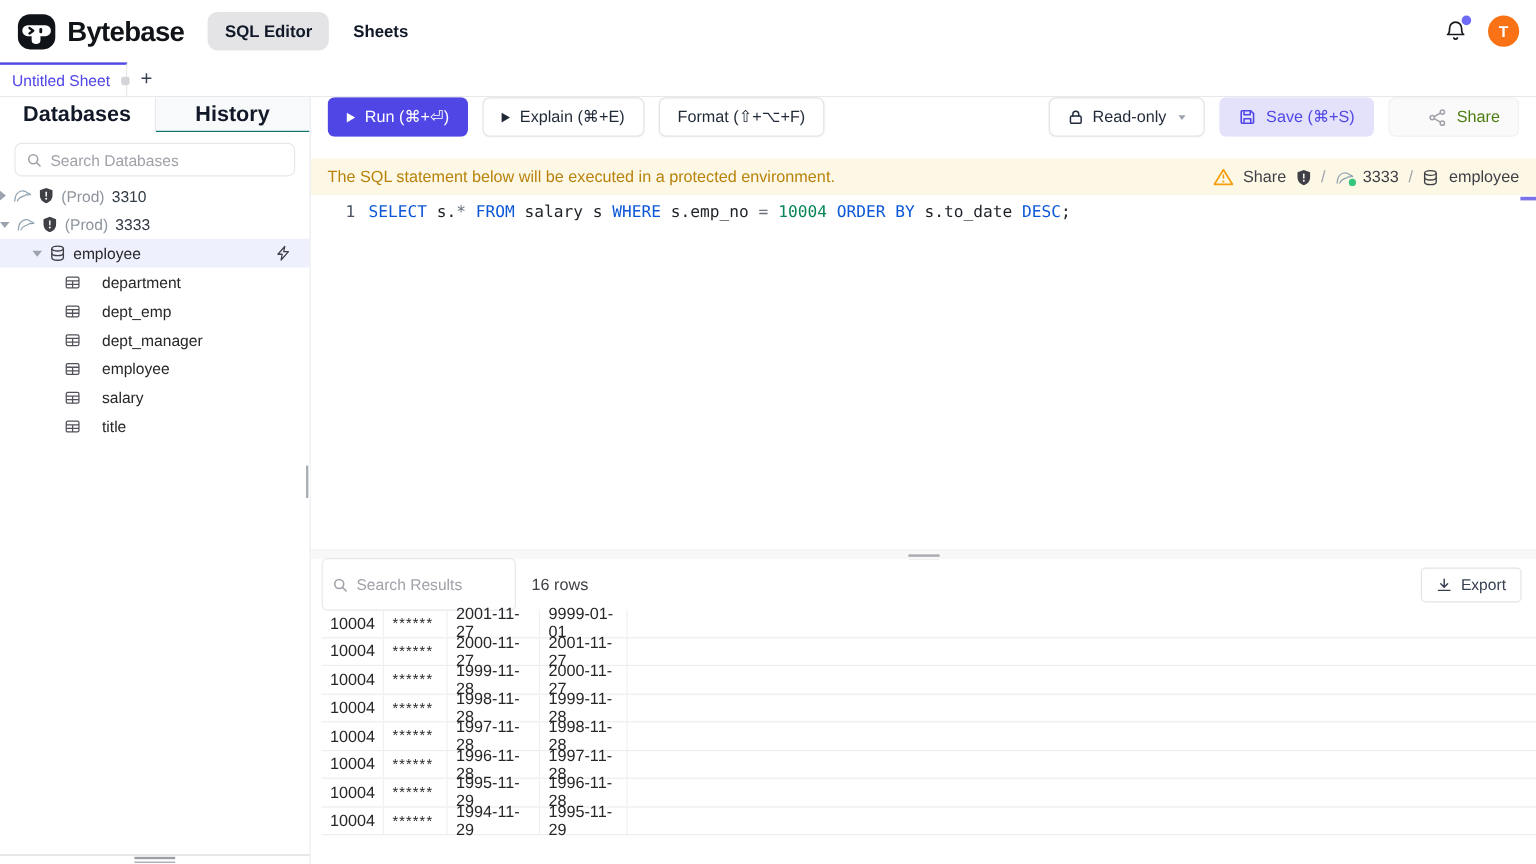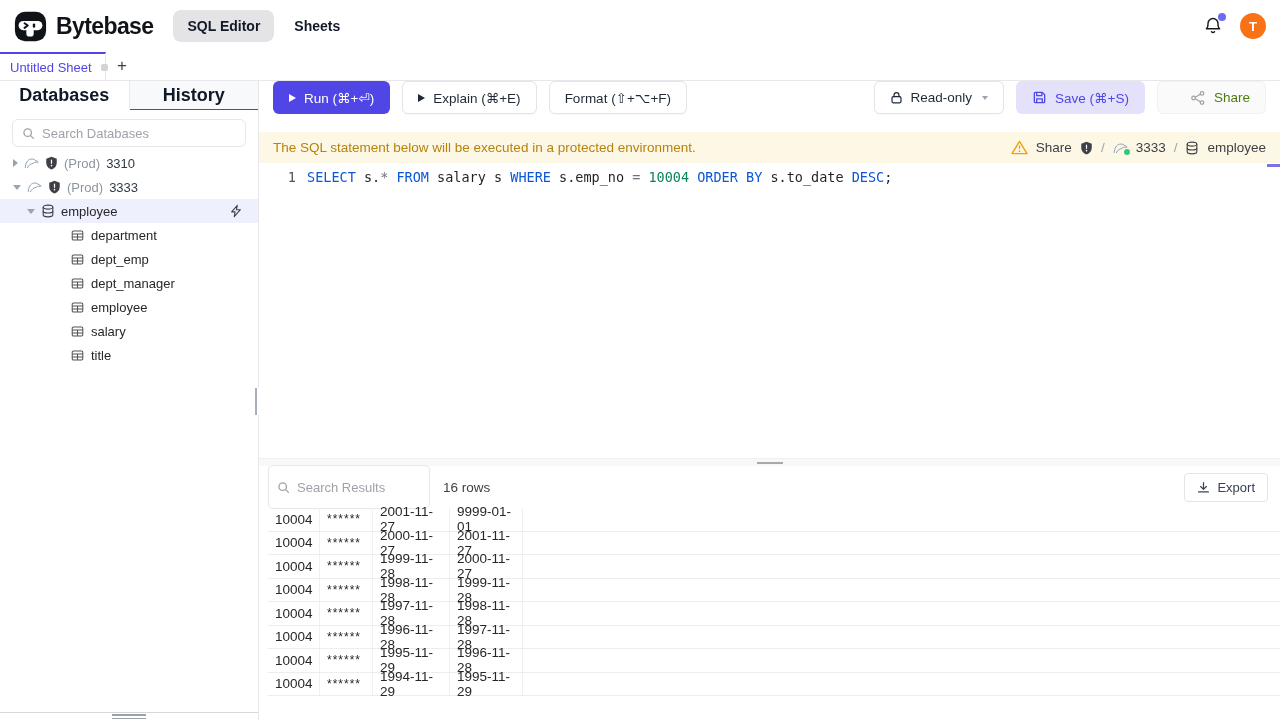--- a/index.html
+++ b/index.html
@@ -41,24 +41,24 @@
   .side-tab { flex:1; display:flex; align-items:center; justify-content:center;
     font-size:18px; font-weight:600; color:#111827; background:#f8f9fa; border-bottom:1px solid #0f766e; }
   .side-tab.active { background:#fff; border-bottom-color:transparent; border-right:1px solid #e8e8ea; }
   .side-search { margin:9px 12px 4px; height:28px; border:1px solid #e5e7eb; border-radius:6px;
     display:flex; align-items:center; gap:7px; padding:0 9px; background:#fff; }
   .side-search input, .results-search input { border:none; outline:none; flex:1; font-size:13px;
     font-family:inherit; color:#18181b; min-width:0; background:transparent; }
   .side-search input::placeholder, .results-search input::placeholder { color:#a1a1aa; }
 
   .tree { margin-top:4px; font-size:13px; color:#27272a; }
-  .tree-row { height:24px; display:flex; align-items:center; gap:6px; padding-left:13px; }
+  .tree-row { height:24px; display:flex; align-items:center; gap:6px; }
   .tree-row.db-row { padding-left:27px; }
   .tree-row.db-row.selected { background:var(--selected-row,#eef0fe); }
-  .tree-row.table-row { padding-left:71px; gap:7px; }
+  .tree-row.table-row { padding-left:54px; gap:18px; }
   .env { color:#8f959e; }
   .inst-name { color:#323a45; }
   .caret { width:0; height:0; flex:none; }
   .caret.right { border-left:5px solid #9ca3af; border-top:4px solid transparent; border-bottom:4px solid transparent; }
   .caret.down  { border-top:5px solid #9ca3af; border-left:4px solid transparent; border-right:4px solid transparent; }
   .bolt-right { margin-left:auto; margin-right:15px; display:flex; }
 
   .side-vline { position:absolute; left:258px; top:81px; width:1px; height:639px; background:#e5e7eb; }
   .v-handle { position:absolute; left:254px; top:388px; width:8px; height:27px;
     background:#fff; display:flex; justify-content:center; gap:2px; cursor:col-resize; }

